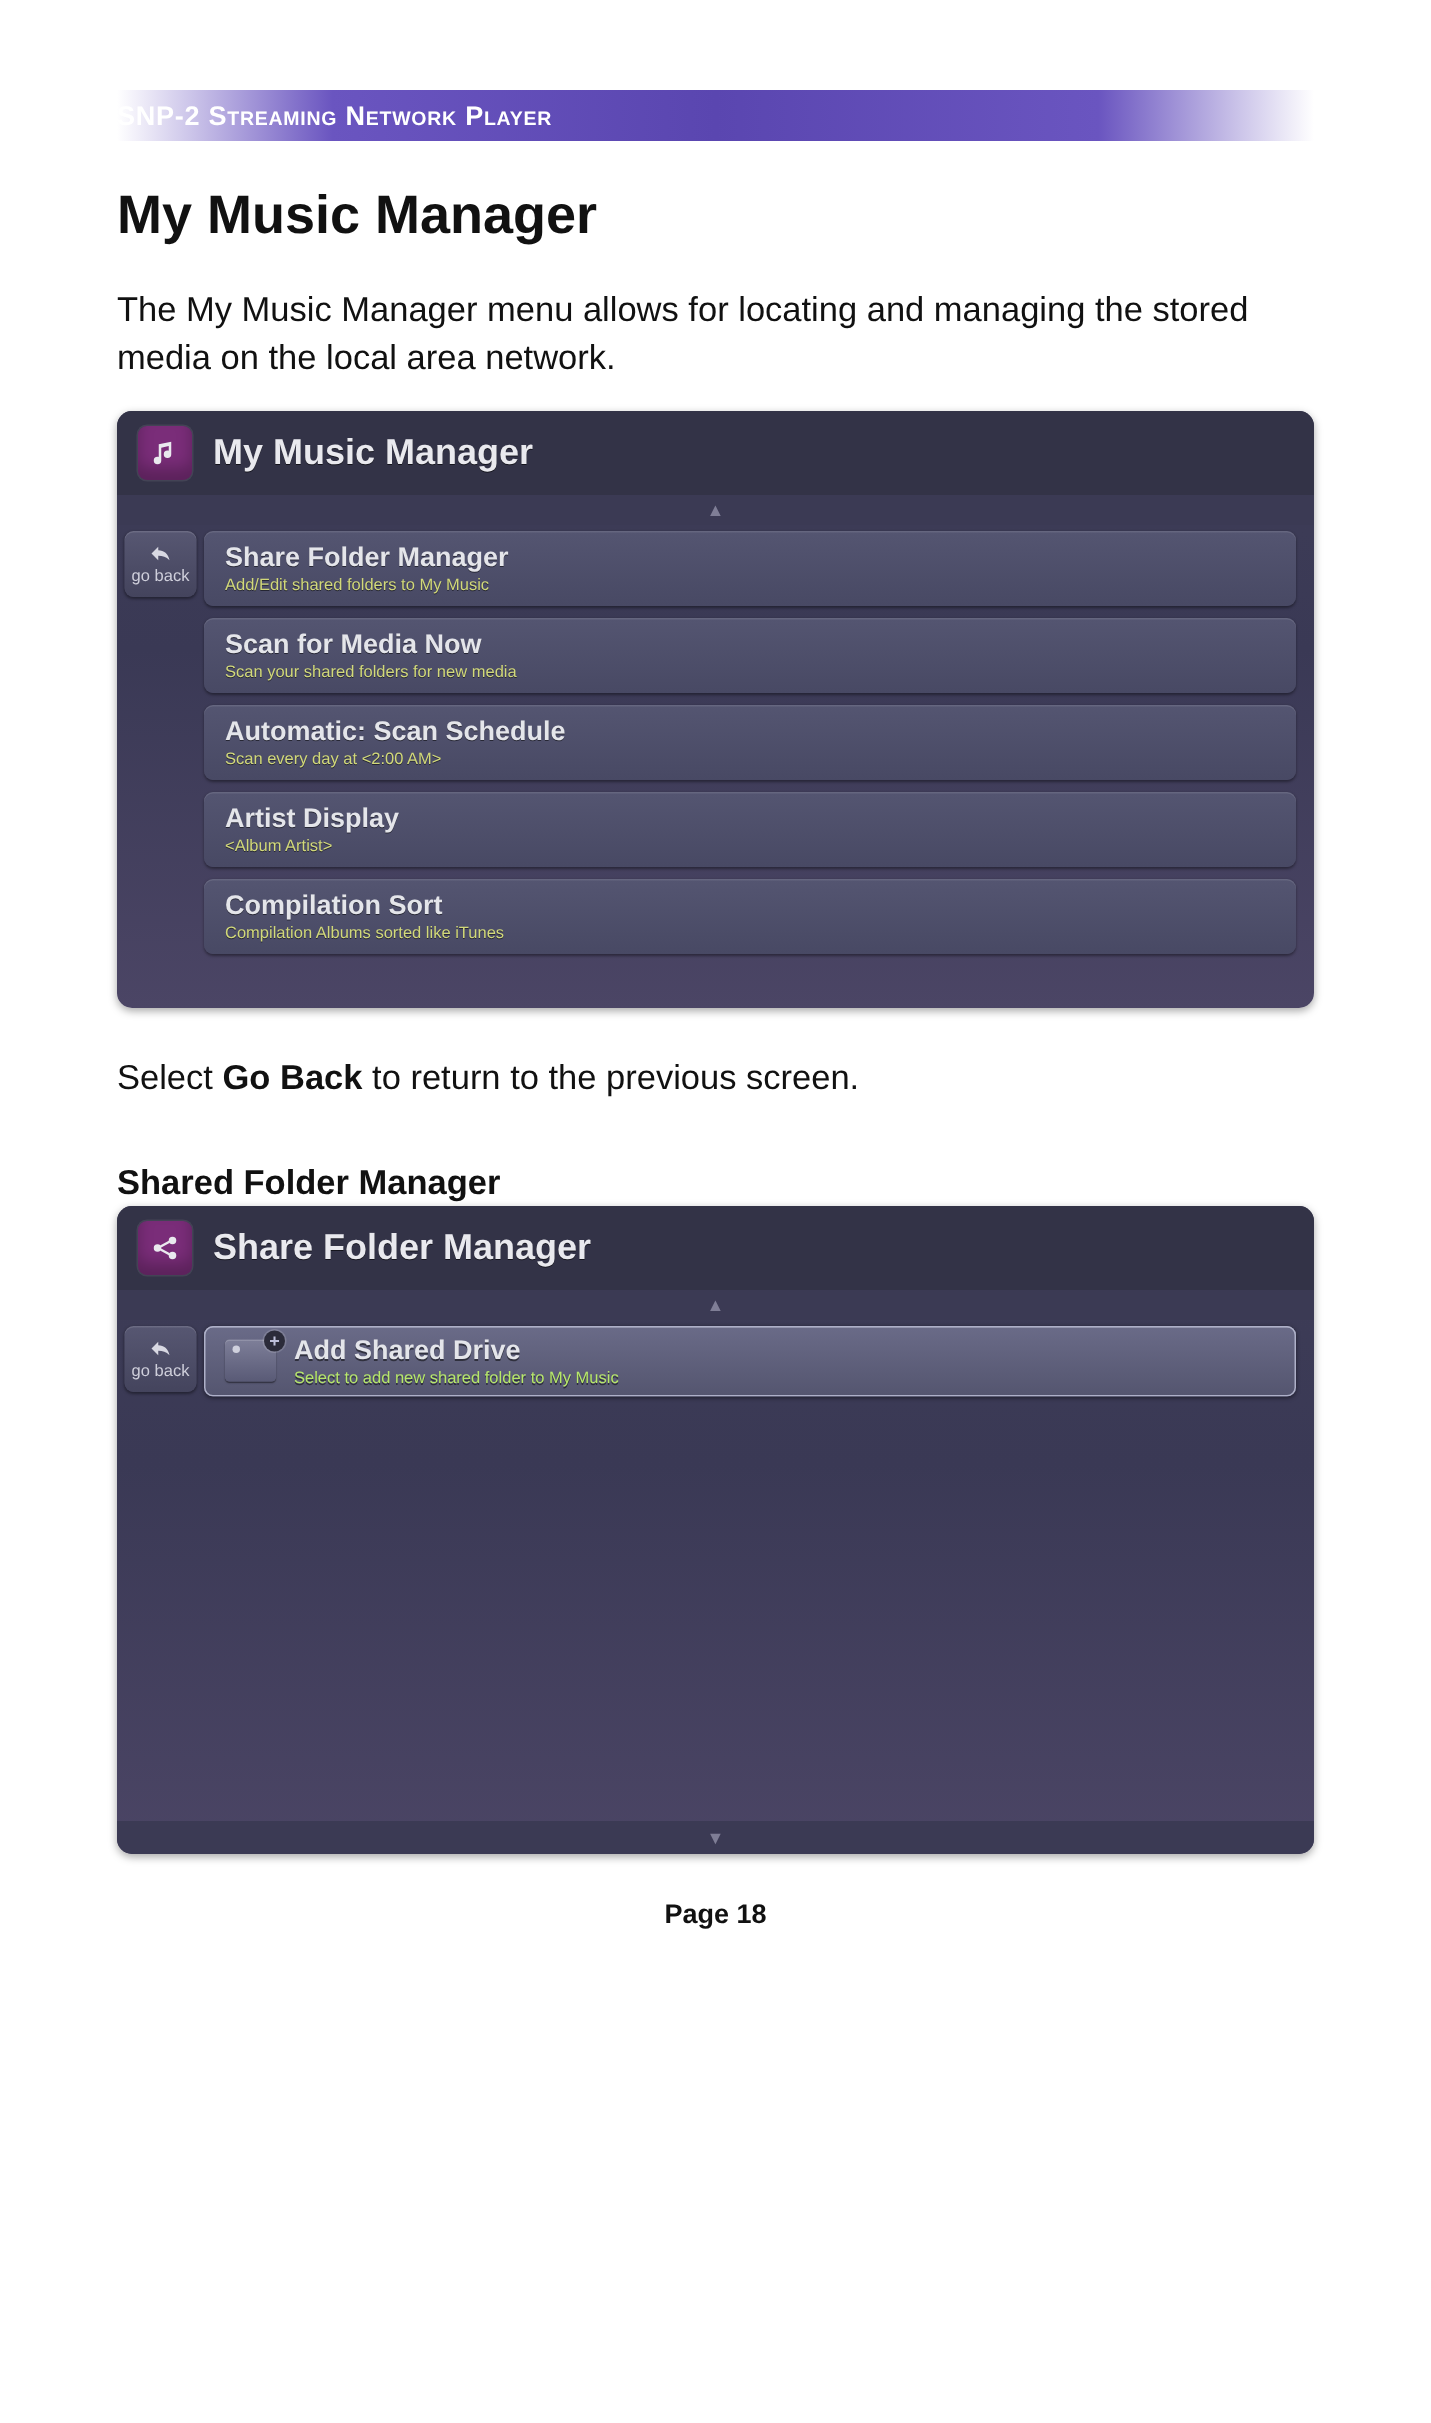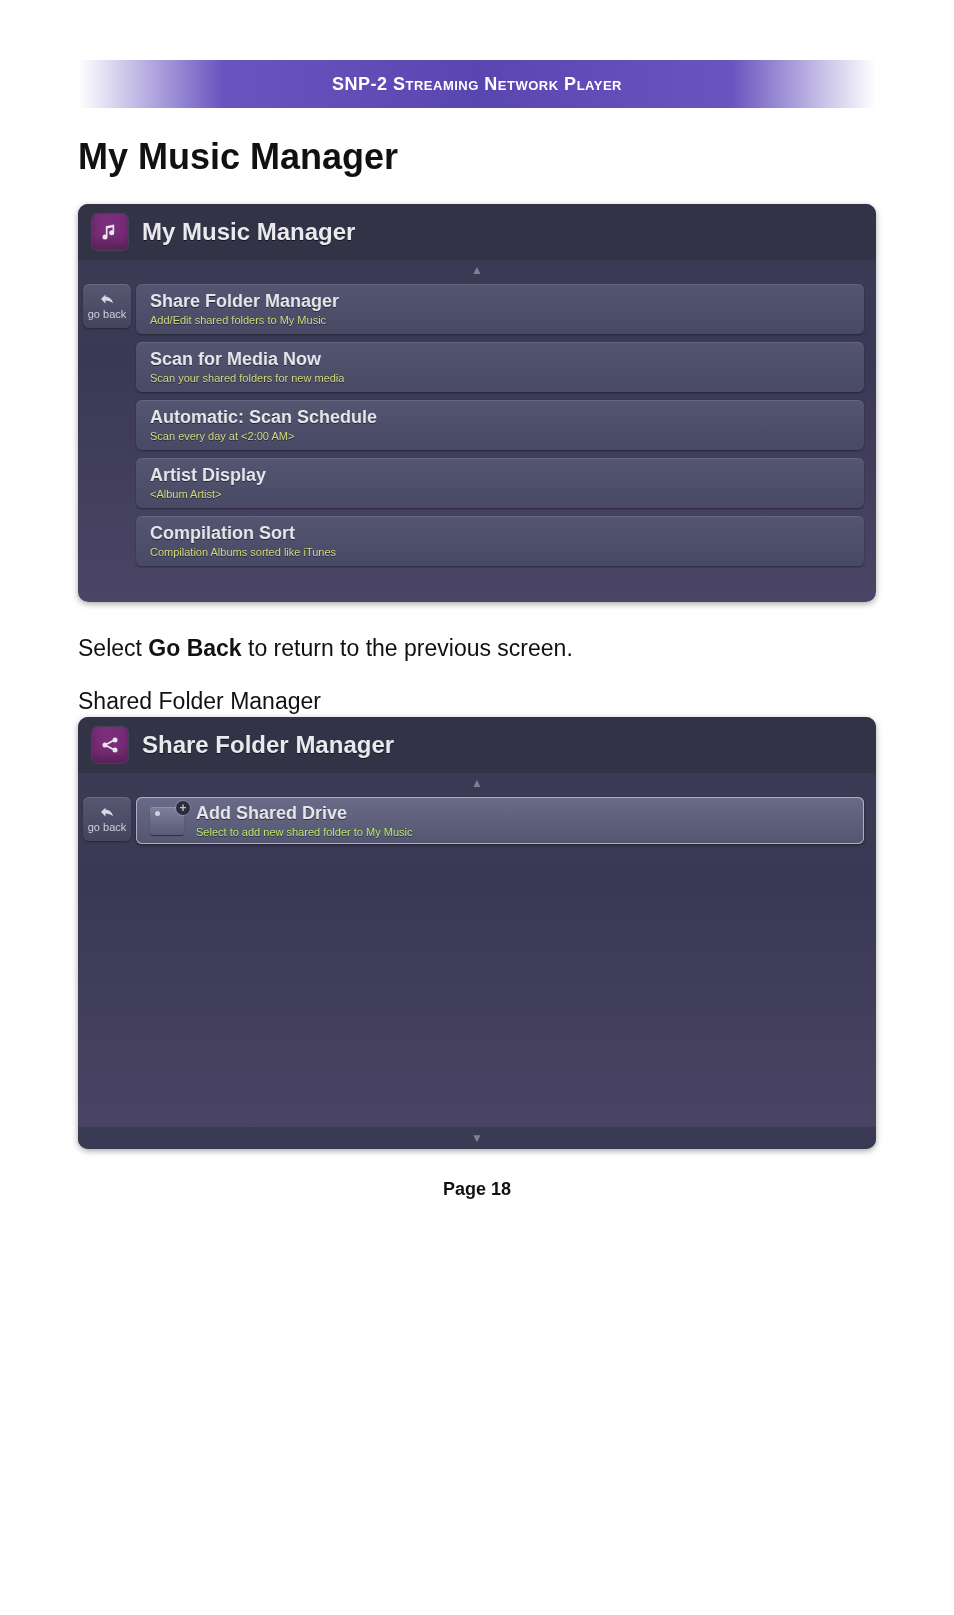--- a/index.html
+++ b/index.html
@@ -1,29 +1,29 @@
 <!DOCTYPE html>
 <html><head>
 <meta charset="utf-8">
 <style>
   * { box-sizing: border-box; margin: 0; padding: 0; }
   html, body { width: 954px; background: #fff; font-family: "Optima", "Segoe UI", "Helvetica Neue", Arial, sans-serif; color: #111; }
   .page { padding: 60px 78px 40px 78px; }
   .header-bar {
-    height: 48px;
+    height: 34px;
     background: linear-gradient(to right, #fff 0%, #6a55c0 18%, #5a46b0 50%, #6a55c0 82%, #fff 100%);
-    display: flex; align-items: center; justify-content: center;
+    display: flex; align-items: center; justify-content: flex-start;
     color: #fff; font-weight: 700; font-size: 18px; letter-spacing: 0.5px;
     margin-bottom: 28px;
     font-variant: small-caps;
   }
   .h1 { font-size: 36px; font-weight: 700; margin-bottom: 26px; }
   .body-text { font-size: 23px; line-height: 1.4; margin-bottom: 20px; }
   .body-text strong { font-weight: 700; }
-  .subhead { font-size: 23px; font-weight: 400; margin-top: 24px; margin-bottom: 2px; }
+  .subhead { font-size: 23px; font-weight: 700; margin-top: 40px; margin-bottom: 2px; }
 
   
   .ui-panel {
     width: 100%;
     border-radius: 10px;
     overflow: hidden;
     box-shadow: 0 2px 6px rgba(0,0,0,0.35);
     background: linear-gradient(180deg, #3e3d57 0%, #3a3955 40%, #4b4565 100%);
     margin-bottom: 30px;
     position: relative;
@@ -105,20 +105,21 @@
 <body>
 
 <div class="page">
 
   <div class="header-bar">
     <span>SNP-2 Streaming Network Player</span>
   </div>
 
   <h1 class="h1">My Music Manager</h1>
 
+  <p class="body-text">The My Music Manager menu allows for locating and managing the stored media on the local area network.</p>
 
   <div class="ui-panel panel-1">
     <div class="ui-titlebar">
       <div class="ui-title-icon">
         <svg viewBox="0 0 24 24" fill="none">
             <path d="M9 18a3 3 0 1 1-3-3c.4 0 .7.06 1 .18V5l10-2v10a3 3 0 1 1-3-3c.35 0 .68.05 1 .15V6.4L9 7.8V18z" fill="#e9e9ee"></path>
           </svg>
       </div>
       <div class="ui-title">My Music Manager</div>
     </div>

